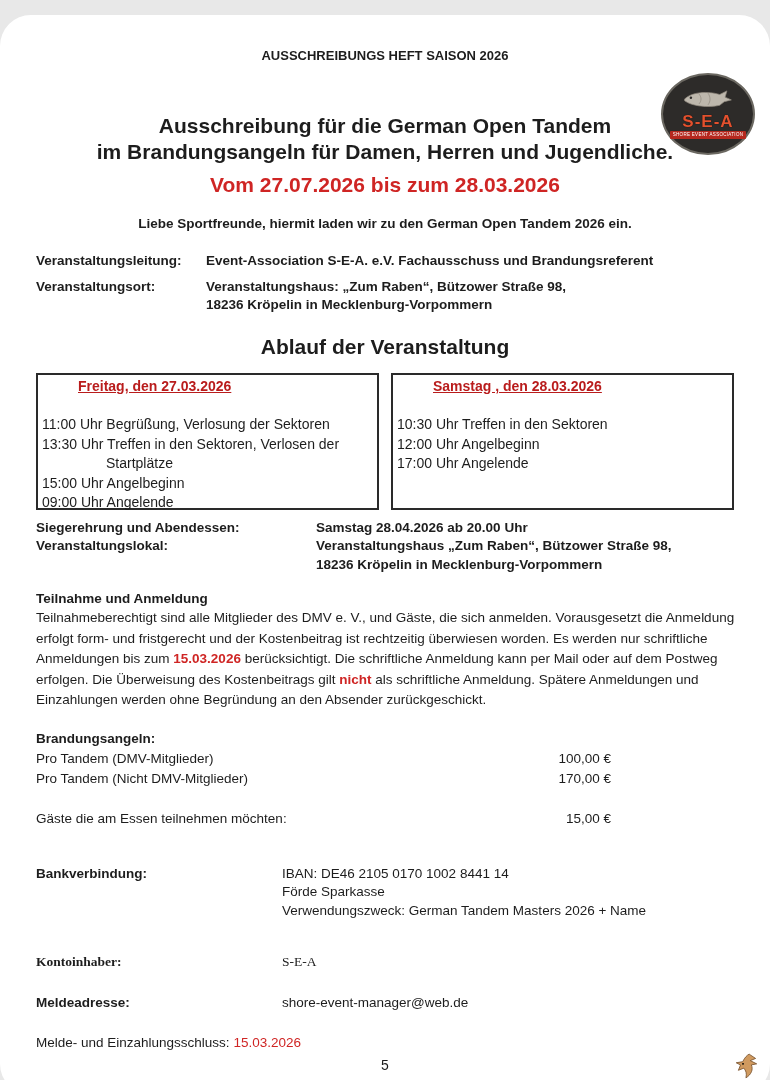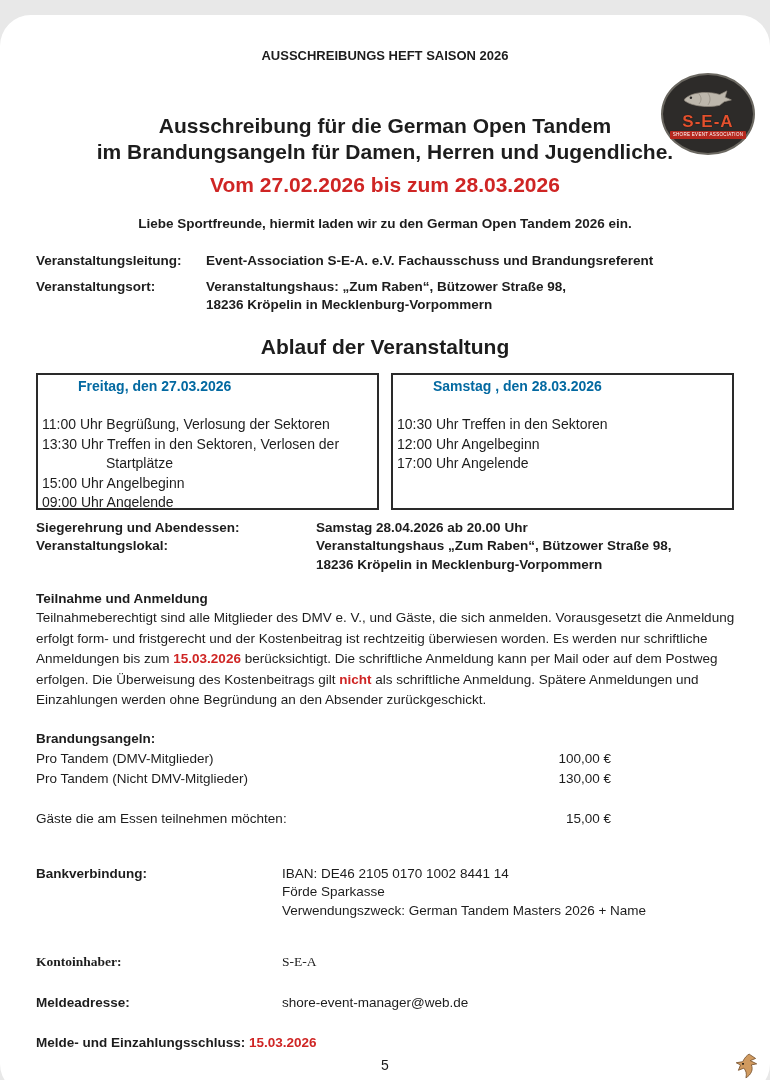--- a/index.html
+++ b/index.html
@@ -82,22 +82,23 @@
   .boxes { margin-top:14px; display:flex; justify-content:space-between; }
   .sched-box {
     width:343px; height:137px;
     border:2px solid #2a2a2a;
     box-sizing:border-box;
     padding:2px 4px;
     font-size:14px;
     line-height:19.5px;
   }
   .sched-header {
-    color:#0369a1;
-    font-weight:bold;
+    color:#b91c1c;
+    font-weight:bold;
+    text-decoration:underline;
     padding-left:36px;
   }
   .sched-gap { height:19px; }
   .sched-line { padding-left:64px; text-indent:-64px; }
 
   
   .sieger-block { margin-top:9px; font-size:13.5px; font-weight:bold; line-height:18.5px; }
   .sieger-row { display:grid; grid-template-columns:280px 1fr; }
 
   
@@ -112,21 +113,21 @@
   .price-rows { width:575px; }
   .price-row { display:flex; justify-content:space-between; }
   .price-row.guest { margin-top:20px; }
 
   
   .bank-block { margin-top:36px; font-size:13.5px; line-height:18.5px; }
   .bank-row { display:grid; grid-template-columns:246px 1fr; }
   .bank-row .label { font-weight:bold; }
   .bank-row.konto { margin-top:33px;font-family:Liberation Serif, serif; }
   .bank-row.melde { margin-top:22px; }
-  .schluss-line { margin-top:22px; font-size:13.5px; font-weight:bold; }
+  .schluss-line { margin-top:22px; font-size:13.5px; font-weight:normal; }
 
   
   .page-number {
     position:absolute;
     bottom:22px; left:0; right:0;
     text-align:center;
     font-size:14px;
   }
   .corner-fish { position:absolute; right:10px; bottom:11px; }
 </style>
@@ -147,21 +148,21 @@
     </span>
     <span class="logo-letters">S-E-A</span>
     <span class="logo-banner">SHORE EVENT ASSOCIATION</span>
   </div>
 
   <div class="content">
 
     <div class="title-block">
       <div class="title-line">Ausschreibung für die German Open Tandem</div>
       <div class="title-line">im Brandungsangeln für Damen, Herren und Jugendliche.</div>
-      <div class="title-date red">Vom 27.02.2026 bis zum 28.03.2026</div>
+      <div class="title-date red">Vom 27.07.2026 bis zum 28.03.2026</div>
     </div>
 
     <div class="intro">Liebe Sportfreunde, hiermit laden wir zu den German Open Tandem 2026 ein.</div>
 
     <div class="org-block">
       <div class="org-row">
         <span class="label">Veranstaltungsleitung:</span>
         <span class="value">Event-Association S-E-A. e.V. Fachausschuss und Brandungsreferent</span>
       </div>
       <div class="org-row">
@@ -214,21 +215,21 @@
 
     <div class="unkosten">
       <div class="unkosten-heading">Brandungsangeln:</div>
       <div class="price-rows">
         <div class="price-row">
           <span>Pro Tandem (DMV-Mitglieder)</span>
           <span>100,00 €</span>
         </div>
         <div class="price-row">
           <span>Pro Tandem (Nicht DMV-Mitglieder)</span>
-          <span>130,00 €</span>
+          <span>170,00 €</span>
         </div>
         <div class="price-row guest">
           <span>Gäste die am Essen teilnehmen möchten:</span>
           <span>15,00 €</span>
         </div>
       </div>
     </div>
 
     <div class="bank-block">
       <div class="bank-row">

